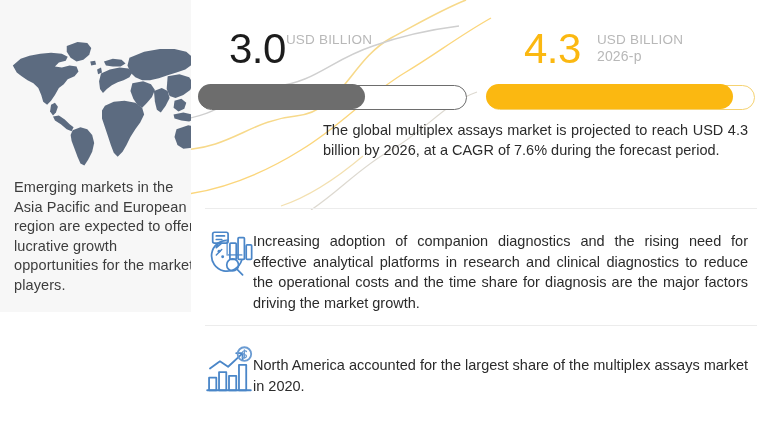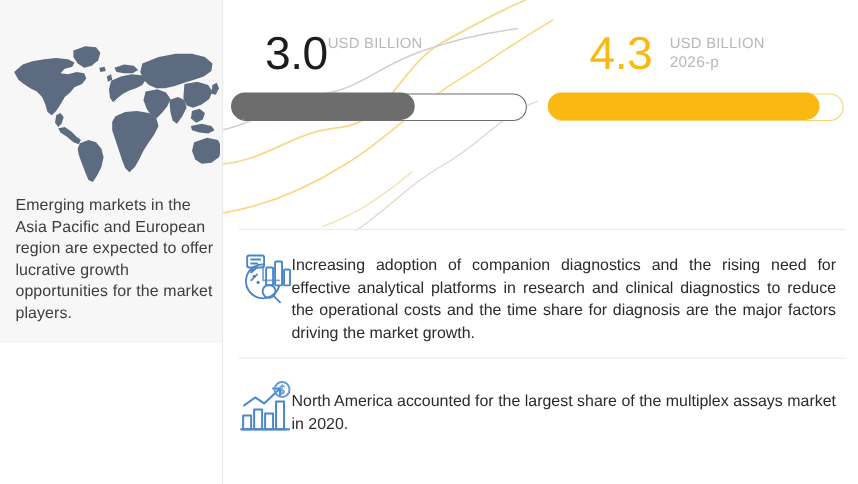--- a/index.html
+++ b/index.html
@@ -74,21 +74,21 @@
     position: absolute;
     left: 58px;
     top: 330px;
     width: 110px;
     height: 110px;
   }
 
   
   .main {
     position: absolute;
-    left: 203px;
+    left: 191px;
     top: 0;
     width: 577px;
     height: 440px;
     background: #ffffff;
   }
   .deco-curves {
     position: absolute;
     left: 0;
     top: 0;
     width: 577px;
@@ -375,20 +375,21 @@
             <span class="year">2026-p</span>
           </span>
         </div>
         <div class="bar-track yellow-track">
           <div class="bar-fill yellow-fill" style="width: 246.56px;"></div>
         </div>
       </div>
     </div>
 
     <div class="cagr-band">
+      <div class="intro-text">The global multiplex assays market is projected to reach USD 4.3 billion by 2026, at a CAGR of 7.6% during the forecast period.</div>
     </div>
 
     <div class="divider d1"></div>
 
     <div class="bullet-row r1">
       <svg class="bullet-icon" viewBox="0 0 64 64">
         <g fill="none" stroke="#4a86c8" stroke-width="1.9" stroke-linecap="round" stroke-linejoin="round">
           <path d="M31 17 a17 17 0 1 0 15 22"></path>
           <path d="M30 17 v16 h16" stroke="#7fa9d8"></path>
           <circle cx="21" cy="29" r="1.6" fill="#4a86c8" stroke="none"></circle>

